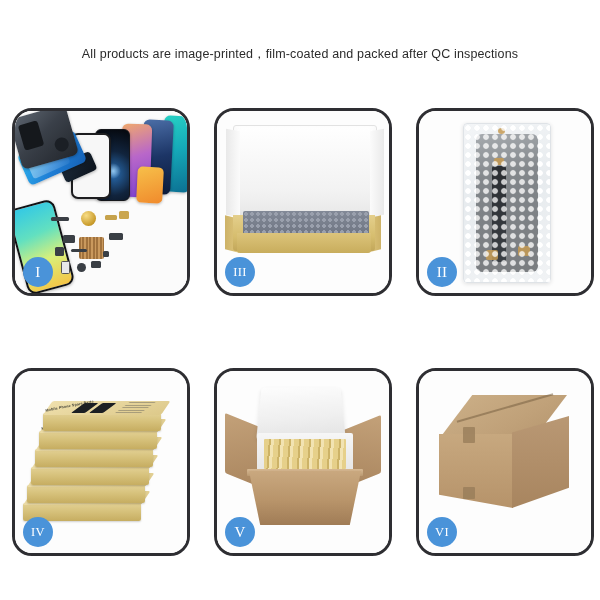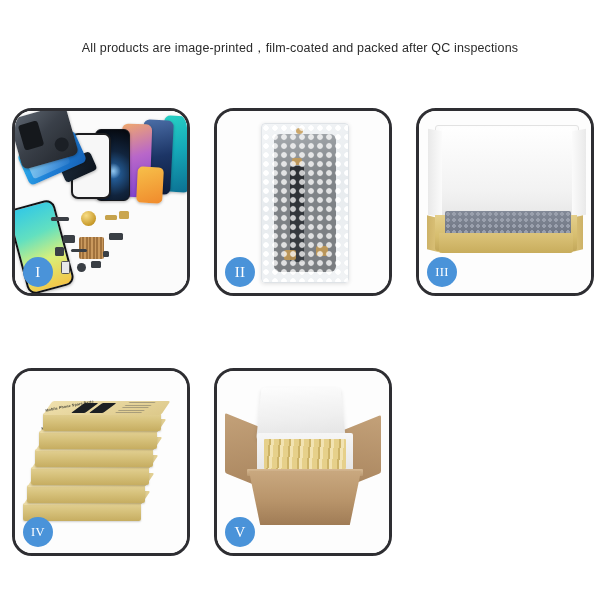--- a/index.html
+++ b/index.html
@@ -27,21 +27,21 @@
     font-weight: bold;
     letter-spacing: 0.8px;
     color: #121212;
     margin: 0;
     line-height: 1.1;
     font-family: "Liberation Sans", sans-serif;
   }
   .sub-title {
     font-size: 12.5px;
     color: #2b2b2b;
-    margin: 10px 0 0 0;
+    margin: 16px 0 0 0;
     letter-spacing: 0.15px;
     font-family: "Liberation Sans", sans-serif;
   }
 
   
   .grid {
     position: absolute;
     left: 12px;
     top: 108px;
     width: 578px;
@@ -436,43 +436,43 @@
       <div class="part" style="left:46px;top:150px;width:7px;height:11px;background:#e8e8e8;border:1px solid #555;"></div>
       <div class="part" style="left:76px;top:150px;width:10px;height:7px;"></div>
       <div class="part" style="left:88px;top:140px;width:6px;height:6px;"></div>
       <div class="part" style="left:56px;top:138px;width:16px;height:3px;"></div>
     </div>
     <div class="badge">I</div>
   </div>
 
   <div class="panel">
     <div class="panel-inner">
+      <div class="box3-lid"></div>
+      <div class="box3-flap-l"></div>
+      <div class="box3-flap-r"></div>
+      <div class="box3-base"></div>
+      <div class="box3-foam"></div>
+      <div class="box3-base-front"></div>
+    </div>
+    <div class="badge small">III</div>
+  </div>
+
+  <div class="panel">
+    <div class="panel-inner">
       <div class="bubble-bag">
         <div class="bag-screen"></div>
         <div class="flex-strip"></div>
         <div class="connector" style="left:30px;top:34px;width:10px;height:7px;"></div>
         <div class="connector" style="left:22px;top:126px;width:12px;height:10px;"></div>
         <div class="connector" style="left:54px;top:122px;width:12px;height:10px;"></div>
         <div class="connector" style="left:34px;top:4px;width:7px;height:6px;border-radius:50%;"></div>
         <div class="bubble-overlay"></div>
       </div>
     </div>
     <div class="badge">II</div>
-  </div>
-
-  <div class="panel">
-    <div class="panel-inner">
-      <div class="box3-lid"></div>
-      <div class="box3-flap-l"></div>
-      <div class="box3-flap-r"></div>
-      <div class="box3-base"></div>
-      <div class="box3-foam"></div>
-      <div class="box3-base-front"></div>
-    </div>
-    <div class="badge small">III</div>
   </div>
 
   <div class="panel">
     <div class="panel-inner">
       <div class="stack">
 
         <div class="sbox" style="left:2px;top:116px;">
           <div class="lid"></div>
         </div>
         <div class="sbox" style="left:6px;top:98px;">
@@ -512,14 +512,25 @@
       <div class="c5-flap-r"></div>
       <div class="c5-foam-lid"></div>
       <div class="c5-foam-box"></div>
       <div class="c5-contents"></div>
       <div class="c5-rim"></div>
       <div class="c5-body"></div>
     </div>
     <div class="badge">V</div>
   </div>
 
+  <div class="panel">
+    <div class="panel-inner">
+      <div class="c6-top"></div>
+      <div class="c6-top-seam"></div>
+      <div class="c6-left"></div>
+      <div class="c6-right"></div>
+      <div class="c6-tape" style="left:44px;top:56px;width:12px;height:16px;"></div>
+      <div class="c6-tape" style="left:44px;top:116px;width:12px;height:12px;"></div>
+    </div>
+    <div class="badge small">VI</div>
+  </div>
 
 </div>
 
 </body></html>

